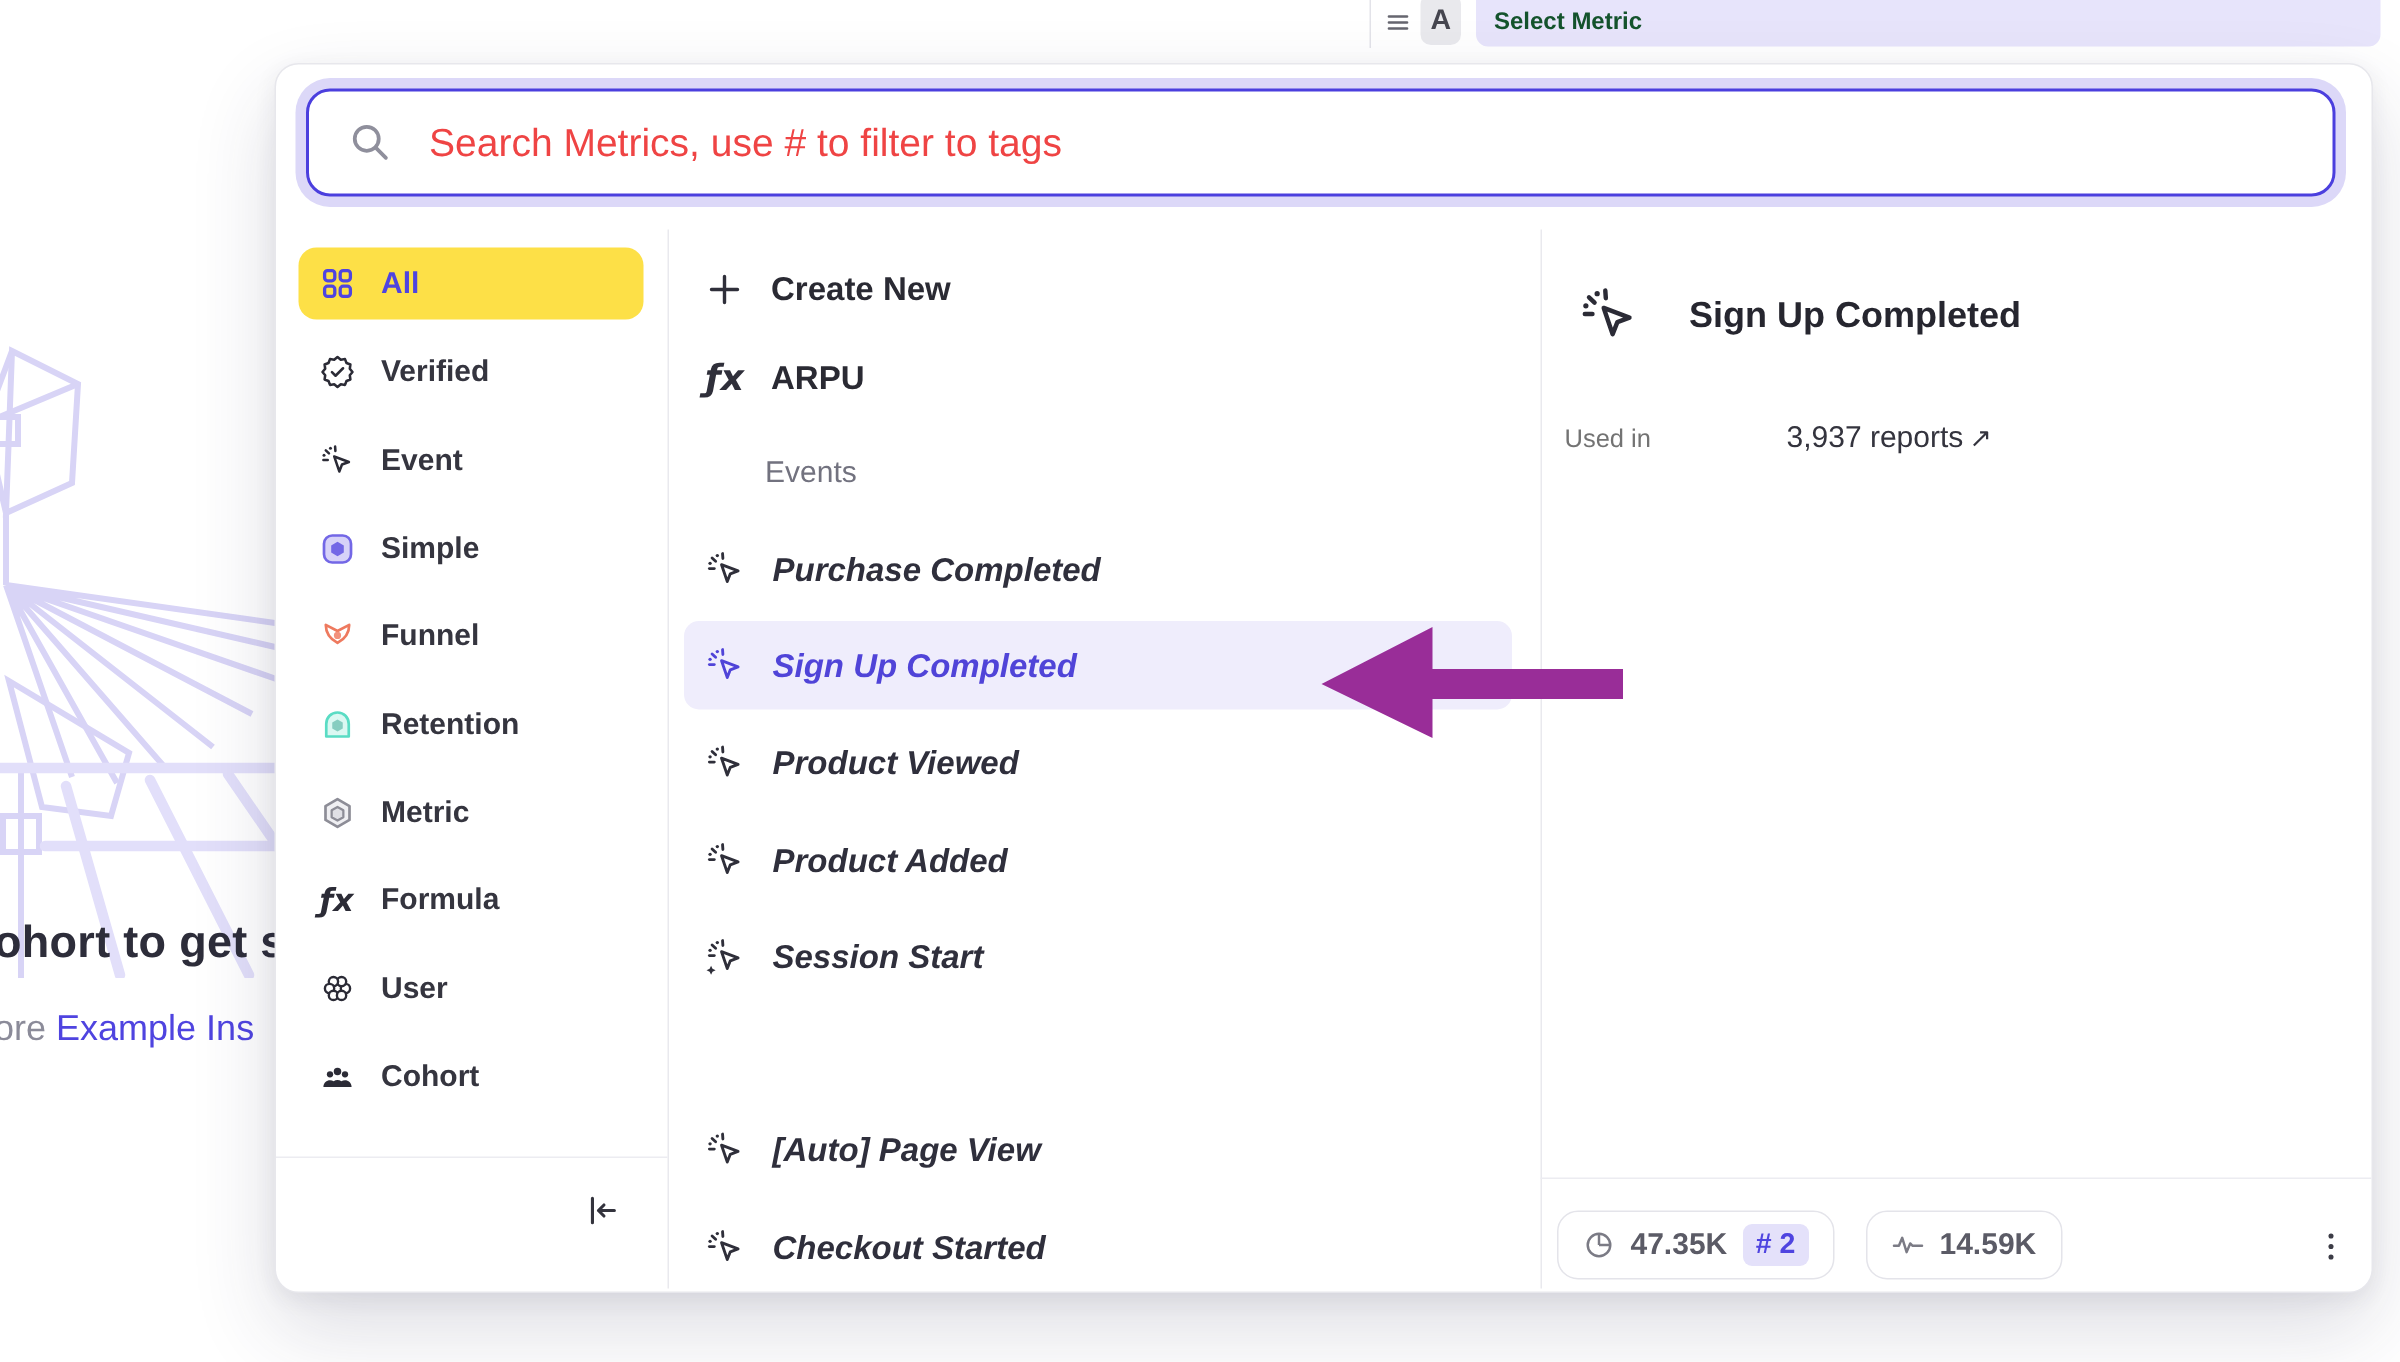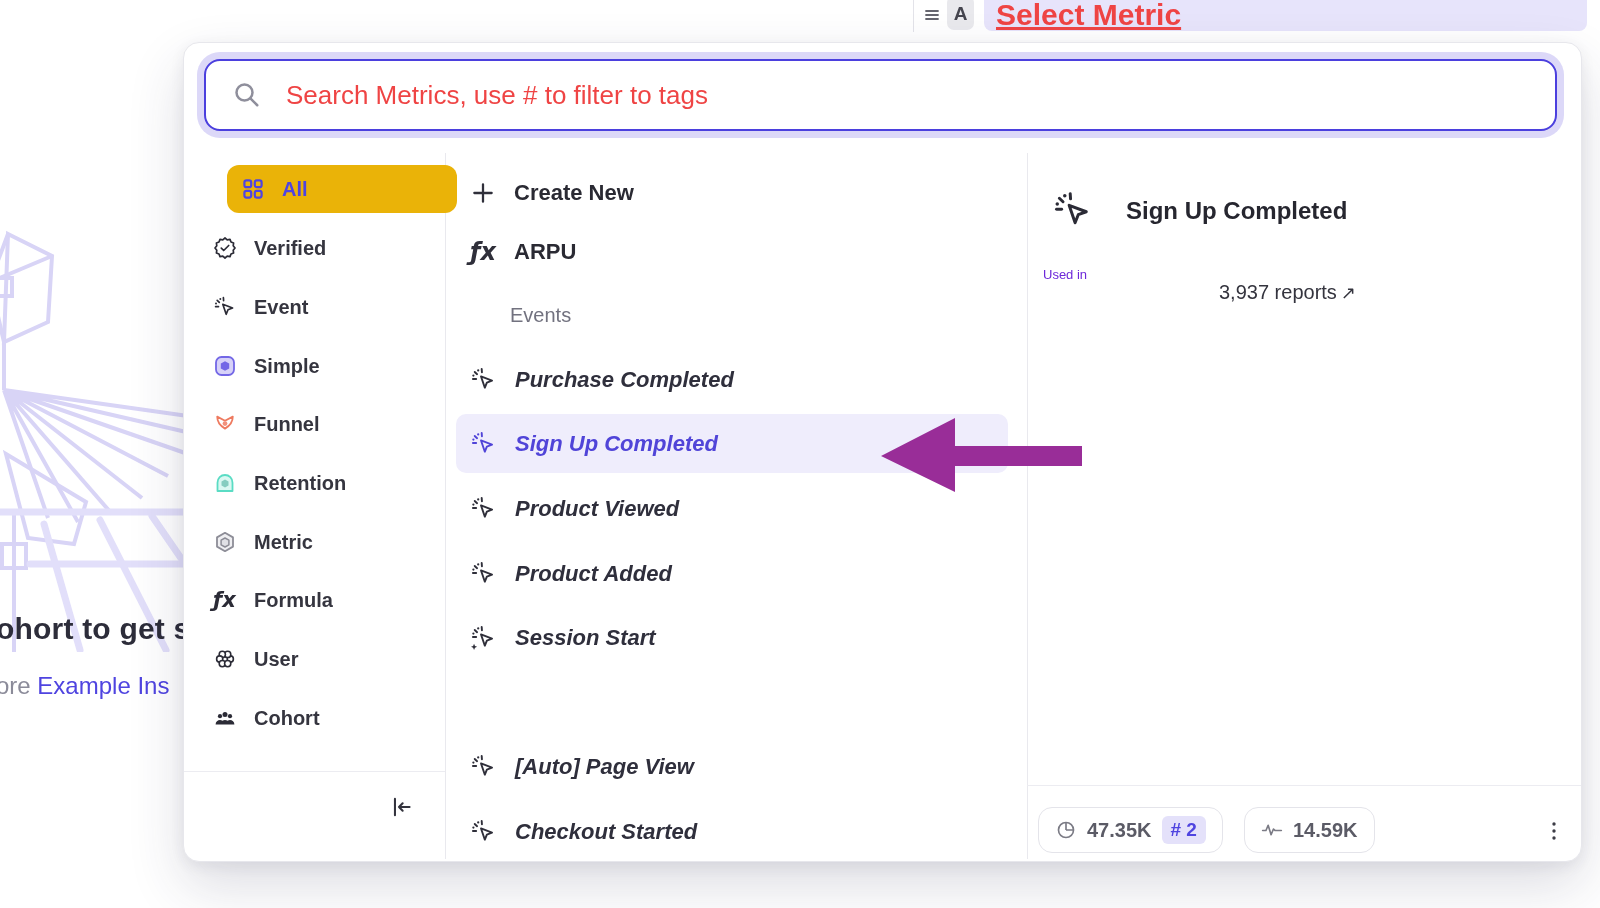--- a/index.html
+++ b/index.html
@@ -12,55 +12,55 @@
   .bg-heading { position:absolute; left:-4px; top:612px; font-size:30px; font-weight:700; color:#2d2d3a; white-space:nowrap; letter-spacing:.2px; }
   .bg-linkline { position:absolute; left:-4px; top:672px; font-size:24px; white-space:nowrap; }
   .bg-linkline .pre { color:#8b8b99; }
   .bg-linkline .lnk { color:#4f44e0; }
 
   
   .tb-divider { position:absolute; left:913px; top:0; width:1px; height:32px; background:#e3e3e9; }
   .tb-burger { position:absolute; left:924px; top:7px; width:16px; height:16px; color:#66666f; }
   .tb-abadge { position:absolute; left:947px; top:-4px; width:27px; height:34px; background:#e9e9ed; border-radius:7px; display:flex; align-items:flex-end; justify-content:center; font-size:19px; font-weight:700; color:#45454f; padding-bottom:5px; }
   .tb-highlight { position:absolute; left:984px; top:-8px; width:603px; height:39px; background:#e7e4fb; border-radius:8px; }
-  .tb-title { position:absolute; left:996px; top:0px; height:30px; line-height:30px; font-size:30px; font-weight:600; color:#ef4444;text-decoration:underline; }
+  .tb-title { position:absolute; left:996px; top:0px; height:30px; line-height:30px; font-size:16px; font-weight:600; color:#14532d; }
 
   
   .modal { position:absolute; left:183px; top:42px; width:1399px; height:820px; background:#fff; border:1px solid #e7e7ec; border-radius:16px; box-shadow:0 24px 55px rgba(45,45,80,.16), 0 4px 14px rgba(45,45,80,.08); overflow:hidden; }
 
   .search { position:absolute; left:20px; top:16px; width:1353px; height:72px; background:#fff; border:2px solid #4b3fde; border-radius:16px; box-shadow:0 0 0 7px #dcd8f8; display:flex; align-items:center; padding-left:26px; gap:24px; }
   .search .ph { font-size:26px; color:#ef4444; }
   .icn { display:inline-block; vertical-align:middle; }
 
   .vdiv1 { position:absolute; left:261px; top:110px; bottom:2px; width:1px; background:#e9e9ee; }
   .vdiv2 { position:absolute; left:843px; top:110px; bottom:2px; width:1px; background:#e9e9ee; }
 
   
   .side-item { position:absolute; left:15px; width:230px; height:48px; border-radius:12px; display:flex; align-items:center; gap:17px; padding-left:14px; font-size:20px; font-weight:600; color:#35353f; cursor:pointer; }
   .side-item .icn { width:24px; height:24px; flex:0 0 24px; color:#2b2b36; }
-  .side-item.sel { background:#eab308; color:#4f44e0;margin-left:28px; }
+  .side-item.sel { background:#fde047; color:#4f44e0; }
   .side-item.sel .icn { color:#4f44e0; }
   .fx-glyph { font-family:"DejaVu Sans", sans-serif; font-style:italic; font-weight:700; font-size:21px; color:#2b2b36; line-height:24px; }
   .side-footer-div { position:absolute; left:0; top:728px; width:261px; height:1px; background:#ececf1; }
   .collapse-btn { position:absolute; left:198px; top:746px; width:40px; height:36px; display:flex; align-items:center; justify-content:center; color:#33333d; cursor:pointer; }
 
   
   .mid-row { position:absolute; left:272px; width:552px; height:52px; display:flex; align-items:center; gap:18px; padding-left:14px; font-size:22px; font-weight:700; color:#2a2a33; cursor:pointer; }
   .mid-row .icn { width:26px; height:26px; flex:0 0 26px; color:#2f2f3a; }
   .sec-head { position:absolute; left:286px; width:400px; height:36px; display:flex; align-items:center; font-size:20px; font-weight:400; color:#72727f;margin-left:40px; }
   .ev-row { position:absolute; left:272px; width:552px; height:59px; display:flex; align-items:center; gap:18px; padding-left:14px; font-size:22px; font-weight:600; color:#2f2f3c; border-radius:10px; cursor:pointer;font-style:italic; }
   .ev-row .icn { width:27px; height:27px; flex:0 0 27px; color:#2f2f3a; }
   .ev-row.sel { background:#efedfc; color:#5044d8; }
   .ev-row.sel .icn { color:#5044d8; }
 
   
   .det-icon { position:absolute; left:868px; top:146px; width:42px; height:42px; color:#2b2b36; }
   .det-title { position:absolute; left:942px; top:154px; font-size:24px; font-weight:700; color:#26262f; }
-  .det-usedin { position:absolute; left:859px; top:224px; font-size:13px; color:#6d28d9; }
-  .det-reports { position:absolute; left:1007px; top:238px; font-size:20px; color:#34343e; cursor:pointer;margin-left:28px; }
+  .det-usedin { position:absolute; left:859px; top:240px; font-size:17px; color:#737373; }
+  .det-reports { position:absolute; left:1007px; top:238px; font-size:20px; color:#34343e; cursor:pointer; }
   .det-reports .arrow { font-size:18px; margin-left:4px; }
   .det-footer-div { position:absolute; left:843px; top:742px; right:0; height:1px; background:#ececf1; }
   .pill { position:absolute; top:764px; height:46px; border:1px solid #e4e4ea; border-radius:14px; display:flex; align-items:center; gap:10px; padding:0 16px; font-size:20px; font-weight:600; color:#5b5b66; background:#fff; cursor:pointer; }
   .pill .icn { width:22px; height:22px; color:#7b7b85; }
   .rank-badge { background:#e4e1fa; color:#4f44e0; border-radius:6px; padding:3px 9px; font-size:19px; font-weight:600; }
   .kebab { position:absolute; left:1352px; top:768px; width:36px; height:40px; display:flex; align-items:center; justify-content:center; color:#3c3c46; cursor:pointer; }
 
   
   .anno-arrow { position:absolute; left:870px; top:408px; width:230px; height:95px; pointer-events:none; }
 </style>

